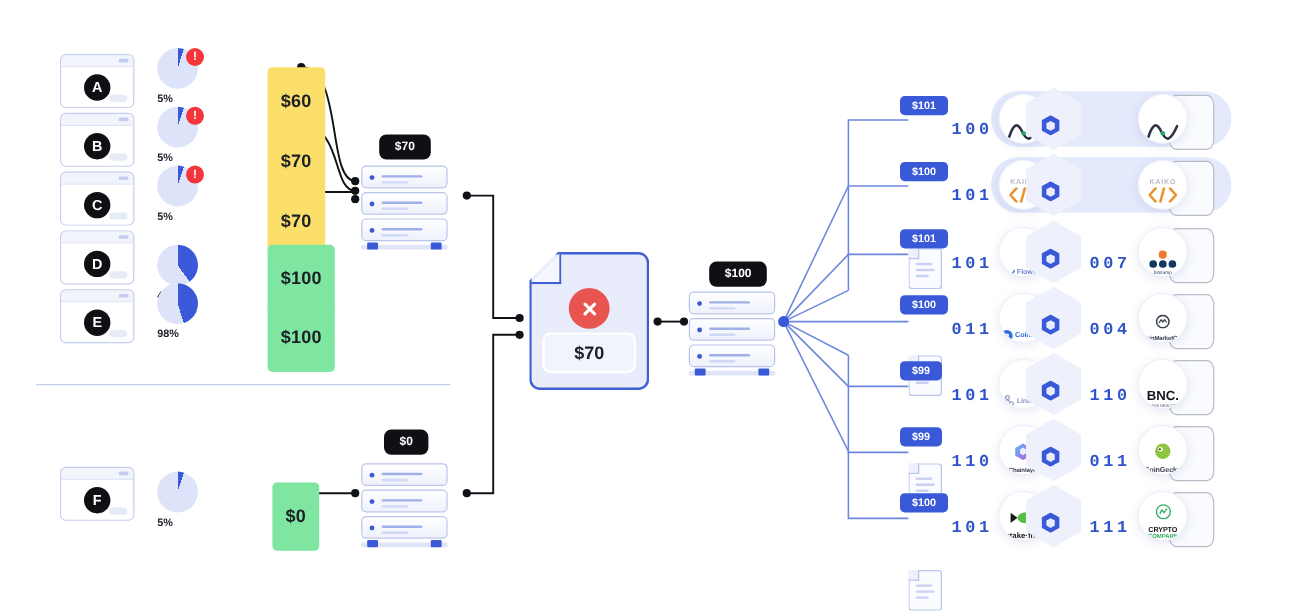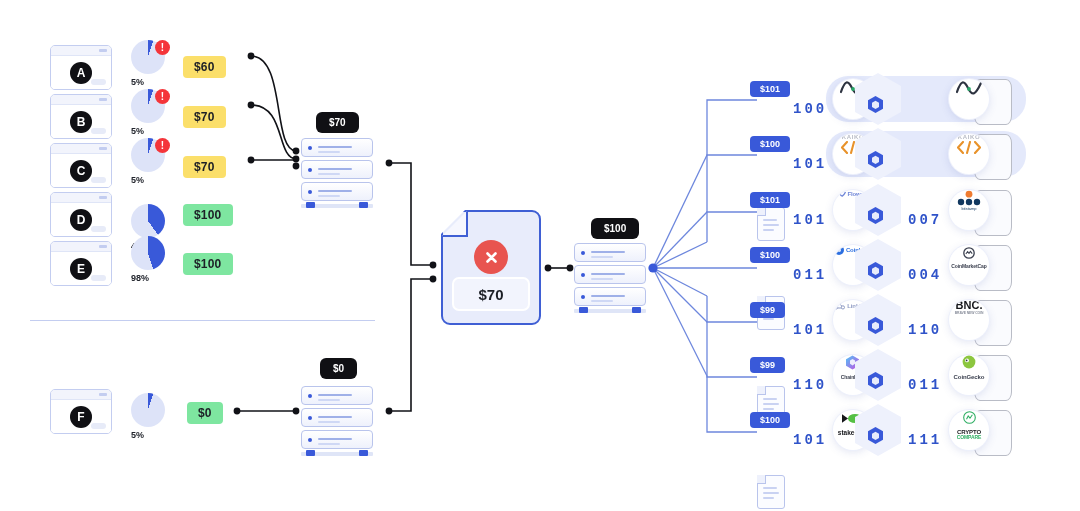--- a/index.html
+++ b/index.html
@@ -21,22 +21,22 @@
   .browser .disc{position:absolute;left:50%;top:50%;transform:translate(-50%,-55%);
                  width:22px;height:22px;border-radius:50%;background:#101014;
                  color:#fff;font-size:12px;font-weight:700;display:flex;
                  align-items:center;justify-content:center;letter-spacing:0;}
   .pie{width:34px;height:34px;border-radius:50%;margin:0 auto;}
   .pie-lbl{font-size:9px;font-weight:700;color:#21242c;margin-top:3px;}
   .badge{position:absolute;width:15px;height:15px;border-radius:50%;background:#f4353a;
          color:#fff;font-size:10px;font-weight:700;line-height:15px;text-align:center;}
 
   
-  .chip{display:inline-block;padding:4px 11px;border-radius:4px;font-size:12px;
-        font-weight:700;color:#1c1f26;letter-spacing:.2px;}
+  .chip{display:inline-block;padding:20px 11px;border-radius:4px;font-size:15px;
+        font-weight:700;color:#1c1f26;letter-spacing:.2px;margin-left:40px;}
   .chip.yellow{background:#fbdf6a;}
   .chip.green{background:#7ee6a0;}
   .tag-dark{display:inline-block;padding:5px 13px;border-radius:6px;background:#101014;
             color:#ffffff;font-size:10px;font-weight:700;}
   .tag-blue{display:inline-block;padding:3px 10px;border-radius:4px;background:#3959d9;
             color:#ffffff;font-size:9px;font-weight:700;}
 
   
   .rack{width:72px;}
   .rack .unit{height:19px;border:1px solid #b9c4ec;border-radius:4px;
@@ -78,21 +78,21 @@
   .docicon i{position:absolute;left:6px;height:2px;border-radius:1px;background:#c9d2f2;display:block;}
 
   .bincode{font-family:"Liberation Mono","DejaVu Sans Mono",monospace;
            font-size:14px;font-weight:700;color:#2f53c9;letter-spacing:3px;}
 
   
   .hex{width:46px;height:52px;background:#eef1fc;
        clip-path:polygon(50% 0,100% 25%,100% 75%,50% 100%,0 75%,0 25%);}
   .node-circle{width:40px;height:40px;border-radius:50%;background:#ffffff;
        box-shadow:0 0 0 1px #edf0fb, 0 2px 9px rgba(70,90,170,.17);
-       display:flex;align-items:flex-start;justify-content:center;overflow:hidden;}
+       display:flex;align-items:flex-end;justify-content:center;overflow:hidden;}
   .db{width:36px;height:44px;border:1px solid #b9bcc6;border-radius:6px/9px;
        background:#fafbfe;}
   .rowhl{position:absolute;border-radius:22px;background:#e4e9fb;}
   .logotxt{font-size:5px;font-weight:700;letter-spacing:-.1px;text-align:center;line-height:1;}
 
   .divider{height:1px;background:#c3cdf0;}
   svg.wire{position:absolute;left:0;top:0;overflow:visible;pointer-events:none;}
   .dot{fill:#111217;}
 </style>
 </head>

